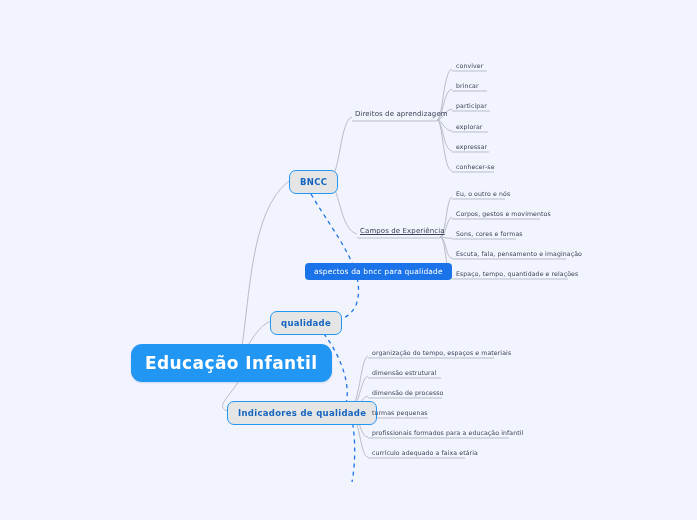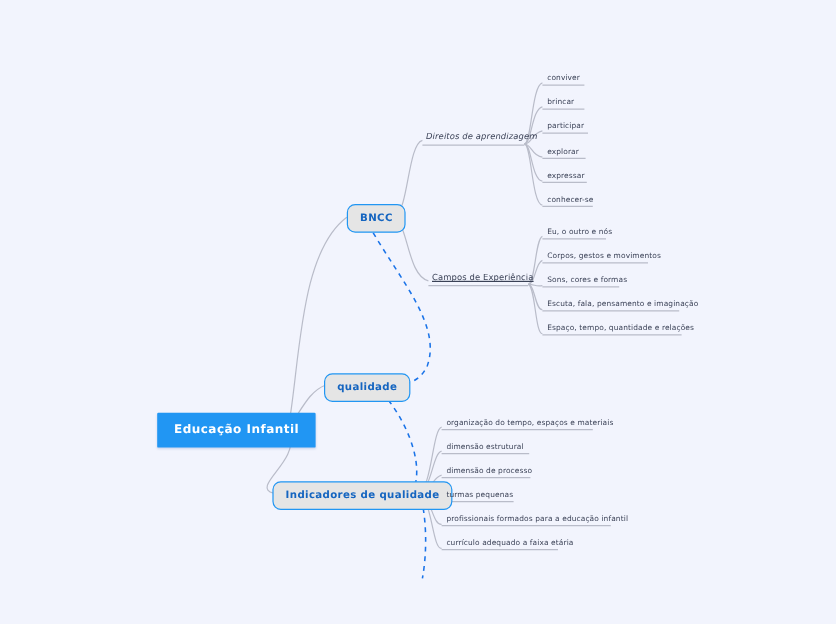--- a/index.html
+++ b/index.html
@@ -24,22 +24,22 @@
   }
   .node {
     position: absolute;
     box-sizing: border-box;
     white-space: nowrap;
   }
   
   .node-root {
     background: #2196f3;
     color: #ffffff;
-    border-radius: 1px;
-    font-size: 10px;
+    border-radius: 11px;
+    font-size: 17px;
     font-weight: bold;
     letter-spacing: 0.4px;
     padding: 9px 14px;
     box-shadow: 0 1px 2px rgba(40,80,160,0.18);
   }
   
   .node-l1 {
     background: #e5e5e5;
     color: #1565c0;
     border: 1.6px solid #2196f3;
@@ -142,22 +142,23 @@
     <polygon points="350,409 345,402 356,403" fill="#1a73e8"></polygon>
     <polygon points="307,181 302,173 312,174" fill="#1a73e8"></polygon>
   </svg>
 
   <div class="node node-root" style="left:131px; top:344px;">Educação Infantil</div>
 
   <div class="node node-l1" style="left:289px; top:170px;">BNCC</div>
   <div class="node node-l1" style="left:270px; top:311px;">qualidade</div>
   <div class="node node-l1" style="left:227px; top:401px;">Indicadores de qualidade</div>
 
+  <div class="node node-rel" style="left:305px; top:263px;">aspectos da bncc para qualidade</div>
 
-  <div class="node node-l2" style="left:352px; top:110px;font-style:italic;">Direitos de aprendizagem</div>
+  <div class="node node-l2" style="left:352px; top:110px;">Direitos de aprendizagem</div>
   <div class="node node-l2" style="left:357px; top:227px;text-decoration:underline;">Campos de Experiência</div>
 
   <div class="node node-l3" style="left:453px; top:62px;">conviver</div>
   <div class="node node-l3" style="left:453px; top:82px;">brincar</div>
   <div class="node node-l3" style="left:453px; top:102px;">participar</div>
   <div class="node node-l3" style="left:453px; top:123px;">explorar</div>
   <div class="node node-l3" style="left:453px; top:143px;">expressar</div>
   <div class="node node-l3" style="left:453px; top:163px;">conhecer-se</div>
 
   <div class="node node-l3" style="left:453px; top:190px;">Eu, o outro e nós</div>

